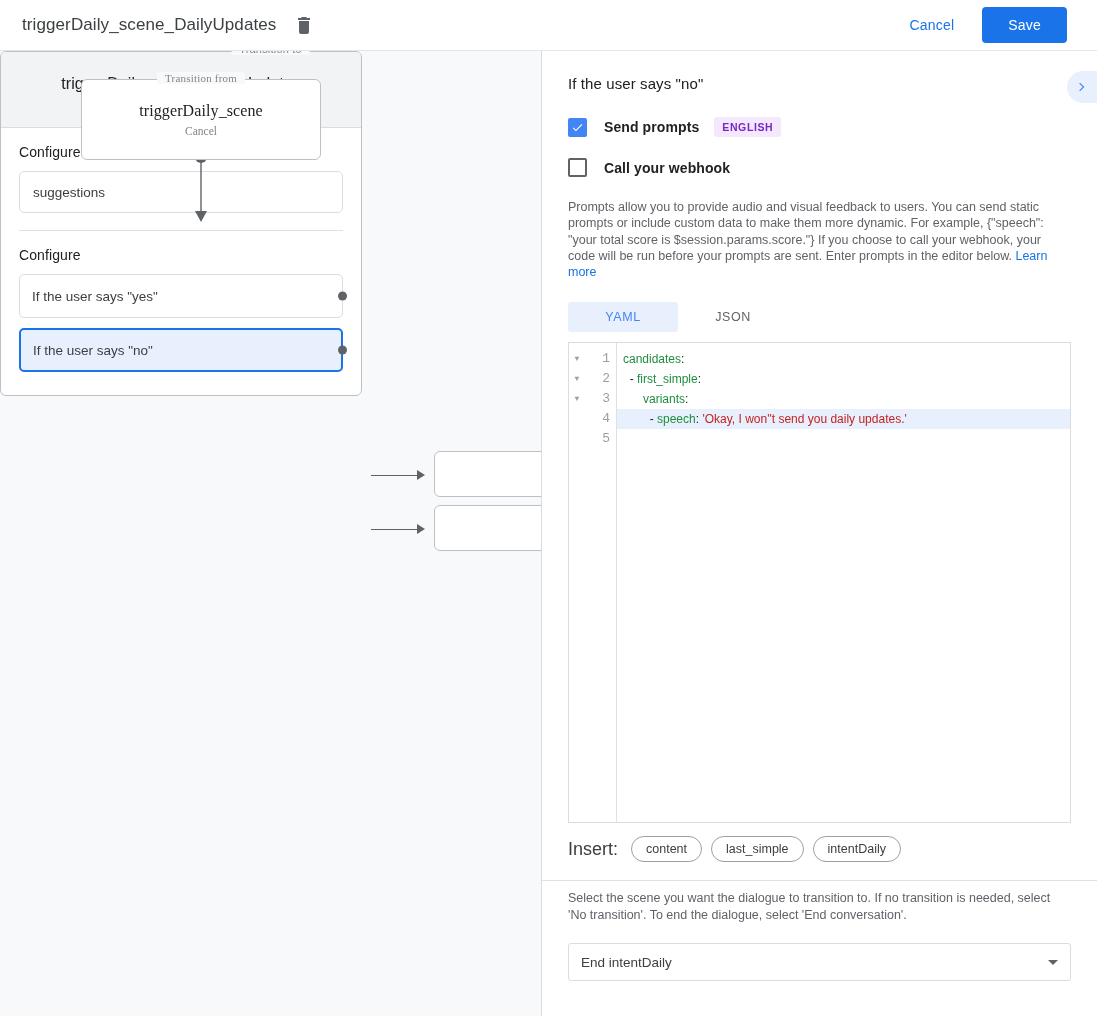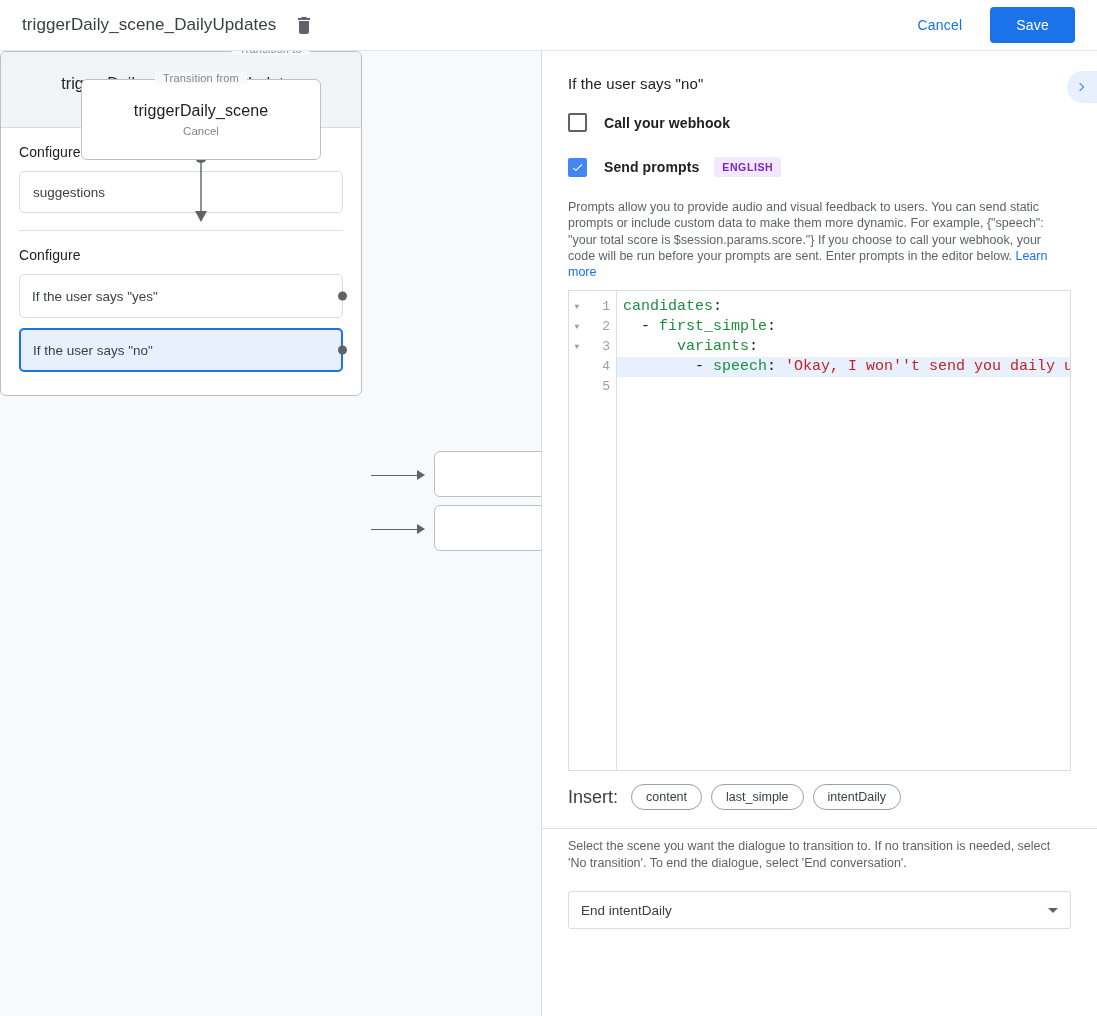--- a/index.html
+++ b/index.html
@@ -32,21 +32,21 @@
   }
   .topbar-spacer { flex: 1; }
   .cancel-btn {
     color: #1a73e8; font-size: 14px; font-weight: 500;
     letter-spacing: .2px;
     padding: 9px 14px; border-radius: 4px;
     background: transparent; border: none; cursor: pointer;
     font-family: inherit;
   }
   .save-btn {
-    margin-left: 14px; margin-right: 22px;
+    margin-left: 14px; margin-right: 30px;
     background: #1a73e8; color: #fff;
     font-size: 14px; font-weight: 500; letter-spacing: .2px;
     border: none; border-radius: 4px;
     padding: 0 26px; height: 36px; cursor: pointer;
     font-family: inherit;
   }
 
   
   .canvas {
     position: absolute; left: 0; top: 51px;
@@ -80,21 +80,21 @@
   .node-sub {
     text-align: center;
     font-size: 11.5px;
     color: #80868b;
     margin-top: 5px;
   }
 
   
   #node-from {
     left: 81px; top: 28px; width: 240px; height: 81px;
-    display: flex; flex-direction: column; justify-content: center;
+    display: flex; flex-direction: column; justify-content: center; font-family: Liberation Serif, serif;
   }
   #node-from .node-legend { left: 50%; transform: translateX(-50%); }
 
   
   .connector { position: absolute; left: 81px; top: 28px; width: 460px; height: 540px; pointer-events: none; }
 
   
   #node-to {
     left: 21px; top: 177px; width: 362px; height: 345px;
     background: #fff;
@@ -241,22 +241,22 @@
     display: flex; align-items: center;
     padding-right: 6px;
   }
   .fold {
     width: 16px; text-align: center; font-size: 8px; color: #9aa0a6;
     cursor: pointer;
   }
   .gnum { flex: 1; text-align: right; }
   .code {
     flex: 1; padding-top: 6px;
-    font-family: Liberation Mono, monospace;
-    font-size: 15px;
+    font-family: Liberation Sans, sans-serif;
+    font-size: 12px;
     white-space: pre;
     overflow: hidden;
     cursor: text;
   }
   .cline { height: 20px; line-height: 20px; padding-left: 6px; }
   .cline.hl { background: #e8f0fe; }
   .k { color: #1e8e3e; }
   .p { color: #202124; }
   .s { color: #c5221f; }
 
@@ -364,37 +364,41 @@
 
     <div class="panel-header">
       <div class="panel-title">If the user says "no"</div>
       <div class="expand-btn">
         <svg width="14" height="14" viewBox="0 0 24 24" aria-hidden="true">
           <path fill="#4285f4" d="M8.6 4.6 16 12l-7.4 7.4L7.2 18l6-6-6-6z"></path>
         </svg>
       </div>
     </div>
 
-    <div class="checkrow">
-      <div class="cbox"></div>
-      <div class="checklabel">Call your webhook</div>
-    </div>
-
     <div class="checkrow" style="margin-top:25px;">
       <div class="cbox checked">
         <svg width="13" height="13" viewBox="0 0 24 24" aria-hidden="true">
           <path fill="#ffffff" d="M9 16.2 4.8 12l-1.4 1.4L9 19 21 7l-1.4-1.4z"></path>
         </svg>
       </div>
       <div class="checklabel">Send prompts</div>
       <div class="lang-badge">ENGLISH</div>
     </div>
 
+    <div class="checkrow">
+      <div class="cbox"></div>
+      <div class="checklabel">Call your webhook</div>
+    </div>
+
     <div class="helptext"><span>Prompts allow you to provide audio and visual feedback to users. You can send static prompts or include custom data to make them more dynamic. For example, {"speech": "your total score is $session.params.score."} If you choose to call your webhook, your code will be run before your prompts are sent. Enter prompts in the editor below. </span><a class="link">Learn more</a></div>
 
+    <div class="tabs">
+      <div class="tab active">YAML</div>
+      <div class="tab">JSON</div>
+    </div>
 
     <div class="editor">
       <div class="gutter" id="gutter">
           <div class="gline">
             <span class="fold">▼</span>
             <span class="gnum">1</span>
           </div>
           <div class="gline">
             <span class="fold">▼</span>
             <span class="gnum">2</span>

